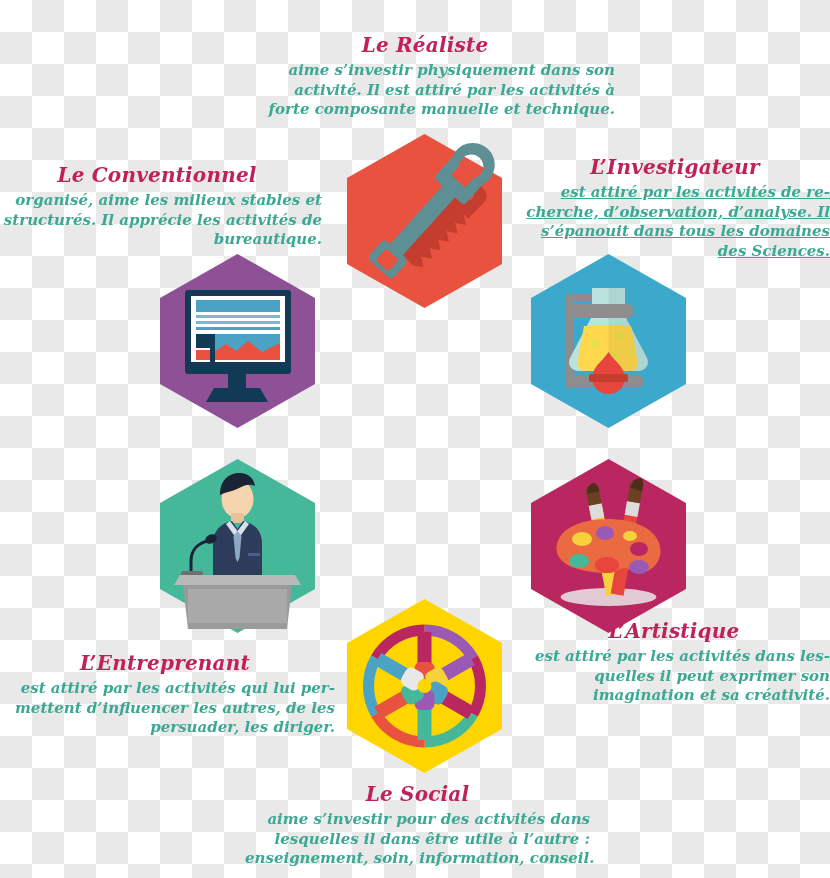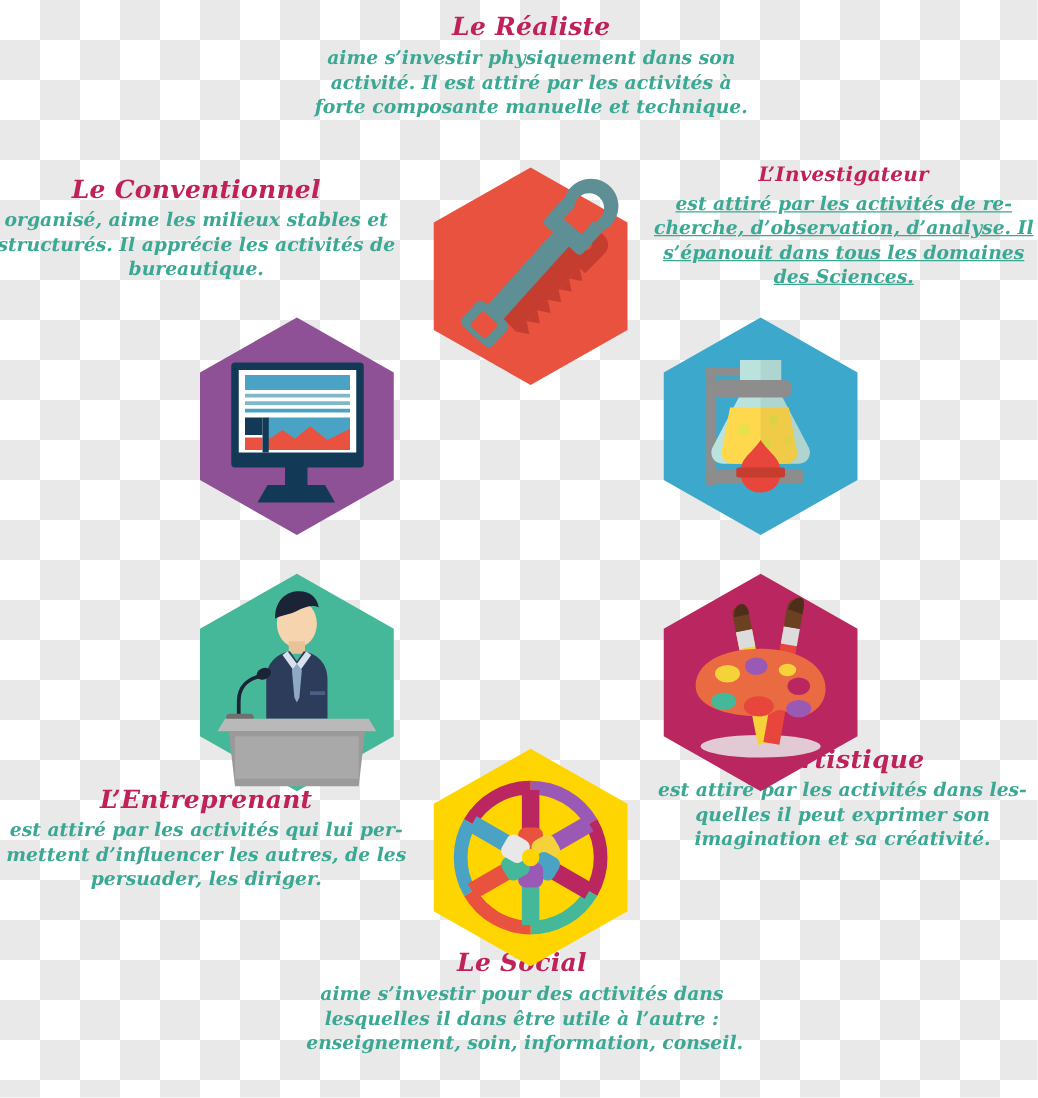--- a/index.html
+++ b/index.html
@@ -9,44 +9,45 @@
     background-color:#ffffff;
     background-image:
       linear-gradient(45deg,#e9e9e9 25%,transparent 25%,transparent 75%,#e9e9e9 75%),
       linear-gradient(45deg,#e9e9e9 25%,transparent 25%,transparent 75%,#e9e9e9 75%);
     background-size:64px 64px;
     background-position:0 0,32px 32px;
   }
   .stage{position:absolute;inset:0;}
 
   
-  .txt{position:absolute;text-align:center;line-height:1.30;}
+  .txt{position:absolute;text-align:center;line-height:1.30;margin-top:24px;}
   .txt .hd{
     font-style:italic;font-weight:bold;
     color:#c0215a;
     letter-spacing:.2px;
     margin-bottom:3px;
     white-space:nowrap;
   }
   .txt .bd{
     font-style:italic;font-weight:bold;
     color:#3ba894;
+    text-align:right;
   }
   .txt .bd span{display:block;white-space:nowrap;}
 
   #t-realiste      {left:235px;top:8px;  width:380px;}
   #t-realiste .hd  {font-size:20px;}
   #t-realiste .bd  {font-size:15px;}
 
   #t-conventionnel     {left:-8px; top:138px; width:330px;}
   #t-conventionnel .hd {font-size:20px;}
   #t-conventionnel .bd {font-size:15px;}
 
   #t-investigateur     {left:520px;top:130px; width:310px;}
-  #t-investigateur .hd {font-size:16px;}
+  #t-investigateur .hd {font-size:20px;}
   #t-investigateur .bd {font-size:15px;text-decoration:underline;}
 
   #t-entreprenant      {left:-5px; top:626px; width:340px;}
   #t-entreprenant .hd  {font-size:20px;}
   #t-entreprenant .bd  {font-size:15px;}
 
   #t-artistique        {left:518px;top:594px; width:312px;}
   #t-artistique .hd    {font-size:20px;}
   #t-artistique .bd    {font-size:15px;}
 

